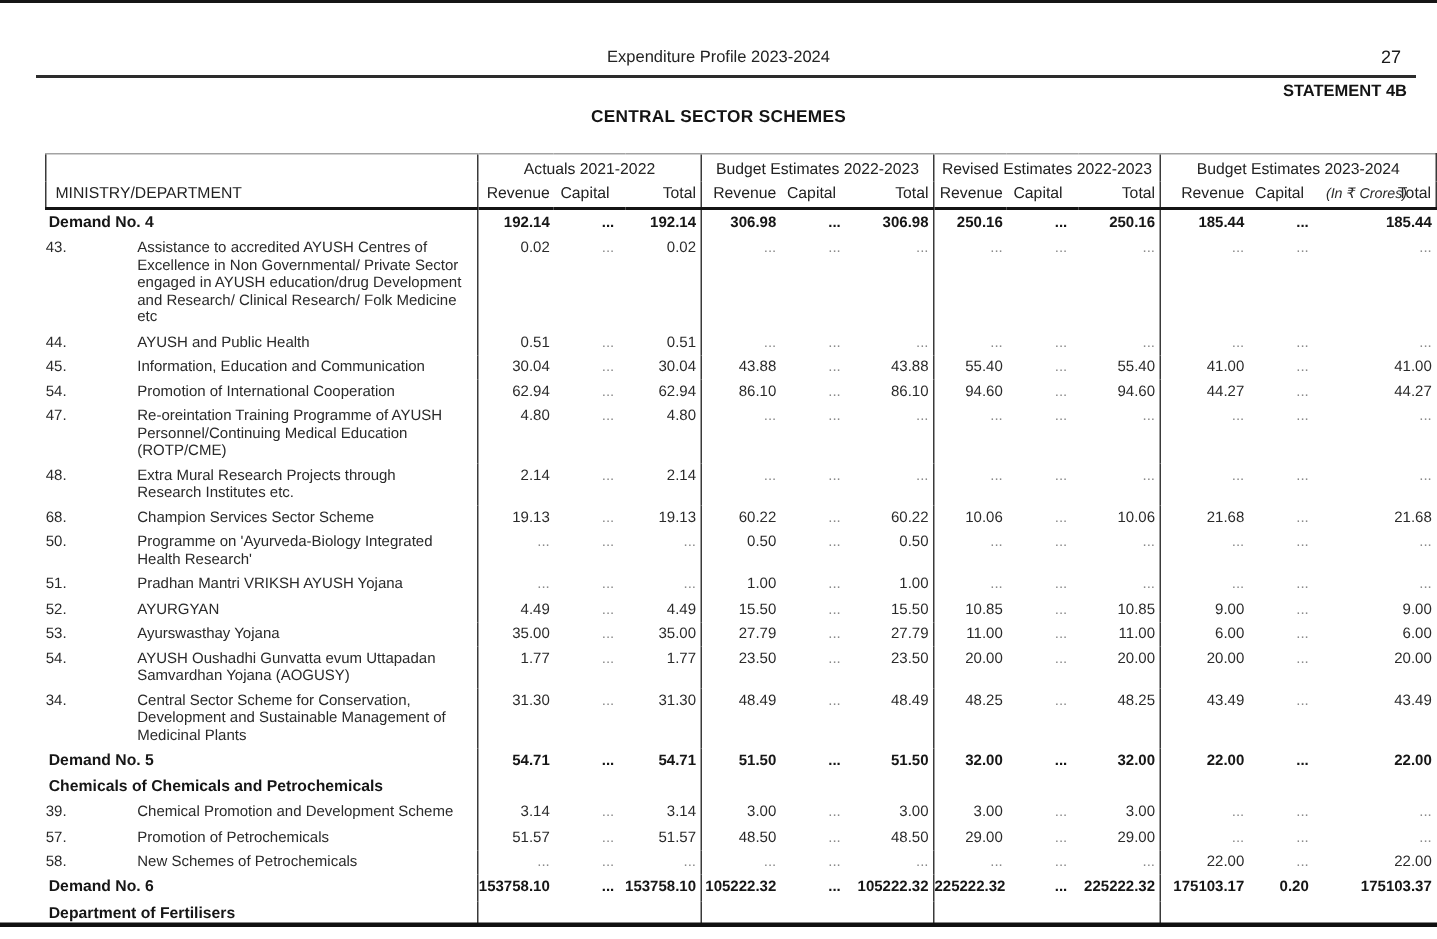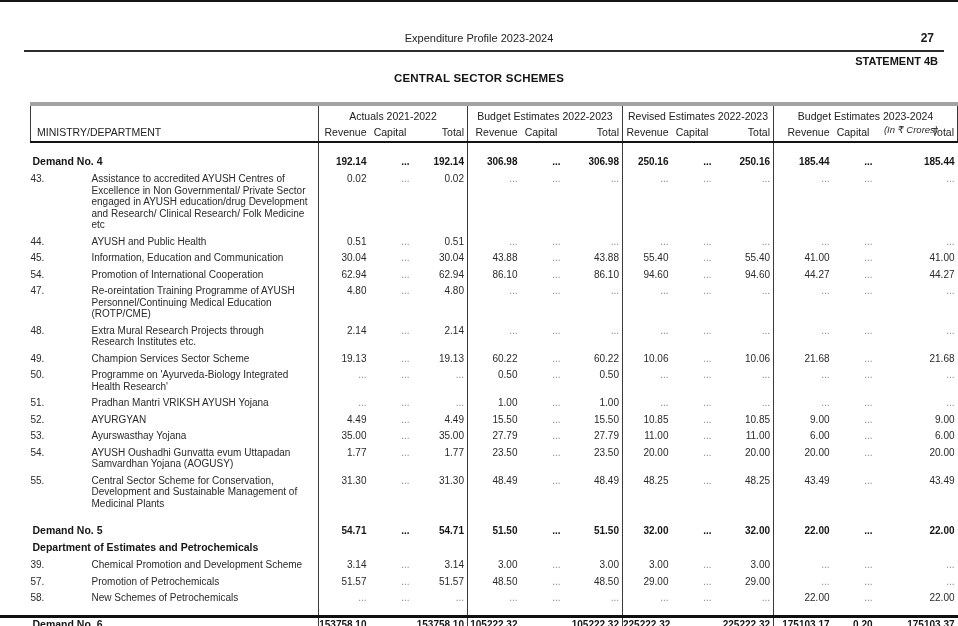--- a/index.html
+++ b/index.html
@@ -7,45 +7,45 @@
   body {
     width: 958px; height: 626px;
     font-family: "Liberation Sans", "DejaVu Sans", sans-serif;
     color: #1f1f1f;
     position: relative;
     overflow: hidden;
   }
   .rule-top    { position: absolute; top: 0; left: 0; width: 958px; height: 2px; background: #161616; }
   .rule-bottom { position: absolute; top: 615px; left: 0; width: 958px; height: 3px; background: #101010; }
   .hdr-title   { position: absolute; top: 32px; left: 0; width: 100%; text-align: center; font-size: 11px; color: #232323; }
-  .page-num    { position: absolute; top: 31px; right: 24px; font-size: 12px; font-weight: bold; color: #1a1a1a; margin-left: 28px; }
+  .page-num    { position: absolute; top: 31px; right: 24px; font-size: 12px; font-weight: normal; color: #1a1a1a; margin-left: 28px; }
   .rule1       { position: absolute; top: 50px; left: 24px; width: 920px; height: 2px; background: #2c2c2c; }
   .statement   { position: absolute; top: 55px; right: 20px; font-size: 11px; font-weight: bold; color: #141414; }
   .doc-title   { position: absolute; top: 72px; left: 0; width: 100%; text-align: center; font-size: 11.5px; font-weight: bold; letter-spacing: .2px; color: #141414; }
   .units       { position: absolute; top: 88px; right: 20px; font-size: 9.5px; font-style: italic; color: #2c2c2c; margin-top: 36px; }
 
   .table-wrap { position: absolute; top: 102px; left: 30px; width: 927px; }
   table { border-collapse: collapse; table-layout: fixed; width: 927px; }
   thead th { font-weight: normal; font-size: 10.5px; color: #222; padding: 2px 2px; }
-  thead tr.grow th { border-top: 4px solid #a3a3a3; padding-top: 4px; text-align: center; }
+  thead tr.grow th { border-top: 1px solid #a3a3a3; padding-top: 4px; text-align: center; }
   thead th.dept-blank, thead th.dept-label { border-left: 1px solid #3a3a3a; text-align: left; }
   thead th.hdr-right-edge { border-right: 1px solid #3a3a3a; }
   thead tr.srow th { border-bottom: 2px solid #141414; padding-bottom: 3px; }
   th.group { text-align: center; }
   th.rev { text-align: right; padding-right: 2px; margin-top: 28px; }
   th.cap { text-align: center; padding-right: 7px; }
   th.tot { text-align: right; padding-right: 3px; }
   th.dept-label { vertical-align: bottom; padding-left: 6px; font-size: 10.5px; }
 
   td { font-size: 10px; line-height: 11.5px; padding: 2.5px 0; vertical-align: top; color: #2a2a2a; }
   td.g-start, th.g-start { border-left: 1px solid #3a3a3a; }
   td.rev { text-align: right; padding-right: 2px; }
   td.cap { text-align: right; padding-right: 7px; }
   td.tot { text-align: right; padding-right: 3px; }
-  tr.demand td { font-weight: bold; color: #161616; padding-top: 13px; padding-bottom: 3px; margin-top: 32px; }
+  tr.demand td { font-weight: bold; color: #161616; padding-top: 3px; padding-bottom: 3px; margin-top: 32px; }
   tr.demand td.dept, tr.section td.dept { padding-left: 2px; font-size: 10.5px; font-weight: bold; }
   tr.section td { padding-top: 3px; padding-bottom: 3px; color: #161616; }
   td.dept { text-align: left; }
   .irow { display: flex; }
   .inum { width: 52px; flex: 0 0 52px; }
   .ilabel { flex: 1; margin-left: 9px; padding-right: 10px; }
   td .dots { color: #8a8a8a; }
   tr.demand td .dots { color: #161616; }
 </style>
 </head>
@@ -232,21 +232,21 @@
           <td class="rev g-start"><span class="dots">...</span></td>
           <td class="cap"><span class="dots">...</span></td>
           <td class="tot"><span class="dots">...</span></td>
           <td class="rev g-start"><span class="dots">...</span></td>
           <td class="cap"><span class="dots">...</span></td>
           <td class="tot"><span class="dots">...</span></td>
         </tr>
         <tr class="item">
           <td class="dept">
             <div class="irow">
-              <span class="inum">49.</span>
+              <span class="inum">68.</span>
               <span class="ilabel">Champion Services Sector Scheme</span>
             </div>
           </td>
           <td class="rev g-start">19.13</td>
           <td class="cap"><span class="dots">...</span></td>
           <td class="tot">19.13</td>
           <td class="rev g-start">60.22</td>
           <td class="cap"><span class="dots">...</span></td>
           <td class="tot">60.22</td>
           <td class="rev g-start">10.06</td>
@@ -352,21 +352,21 @@
           <td class="rev g-start">20.00</td>
           <td class="cap"><span class="dots">...</span></td>
           <td class="tot">20.00</td>
           <td class="rev g-start">20.00</td>
           <td class="cap"><span class="dots">...</span></td>
           <td class="tot">20.00</td>
         </tr>
         <tr class="item">
           <td class="dept">
             <div class="irow">
-              <span class="inum">55.</span>
+              <span class="inum">34.</span>
               <span class="ilabel">Central Sector Scheme for Conservation, Development and Sustainable Management of Medicinal Plants</span>
             </div>
           </td>
           <td class="rev g-start">31.30</td>
           <td class="cap"><span class="dots">...</span></td>
           <td class="tot">31.30</td>
           <td class="rev g-start">48.49</td>
           <td class="cap"><span class="dots">...</span></td>
           <td class="tot">48.49</td>
           <td class="rev g-start">48.25</td>
@@ -385,21 +385,21 @@
           <td class="cap"><span class="dots">...</span></td>
           <td class="tot">51.50</td>
           <td class="rev g-start">32.00</td>
           <td class="cap"><span class="dots">...</span></td>
           <td class="tot">32.00</td>
           <td class="rev g-start">22.00</td>
           <td class="cap"><span class="dots">...</span></td>
           <td class="tot">22.00</td>
         </tr>
         <tr class="section">
-          <td class="dept">Department of Estimates and Petrochemicals</td>
+          <td class="dept">Chemicals of Chemicals and Petrochemicals</td>
           <td class="rev g-start"></td>
           <td class="cap"></td>
           <td class="tot"></td>
           <td class="rev g-start"></td>
           <td class="cap"></td>
           <td class="tot"></td>
           <td class="rev g-start"></td>
           <td class="cap"></td>
           <td class="tot"></td>
           <td class="rev g-start"></td>

